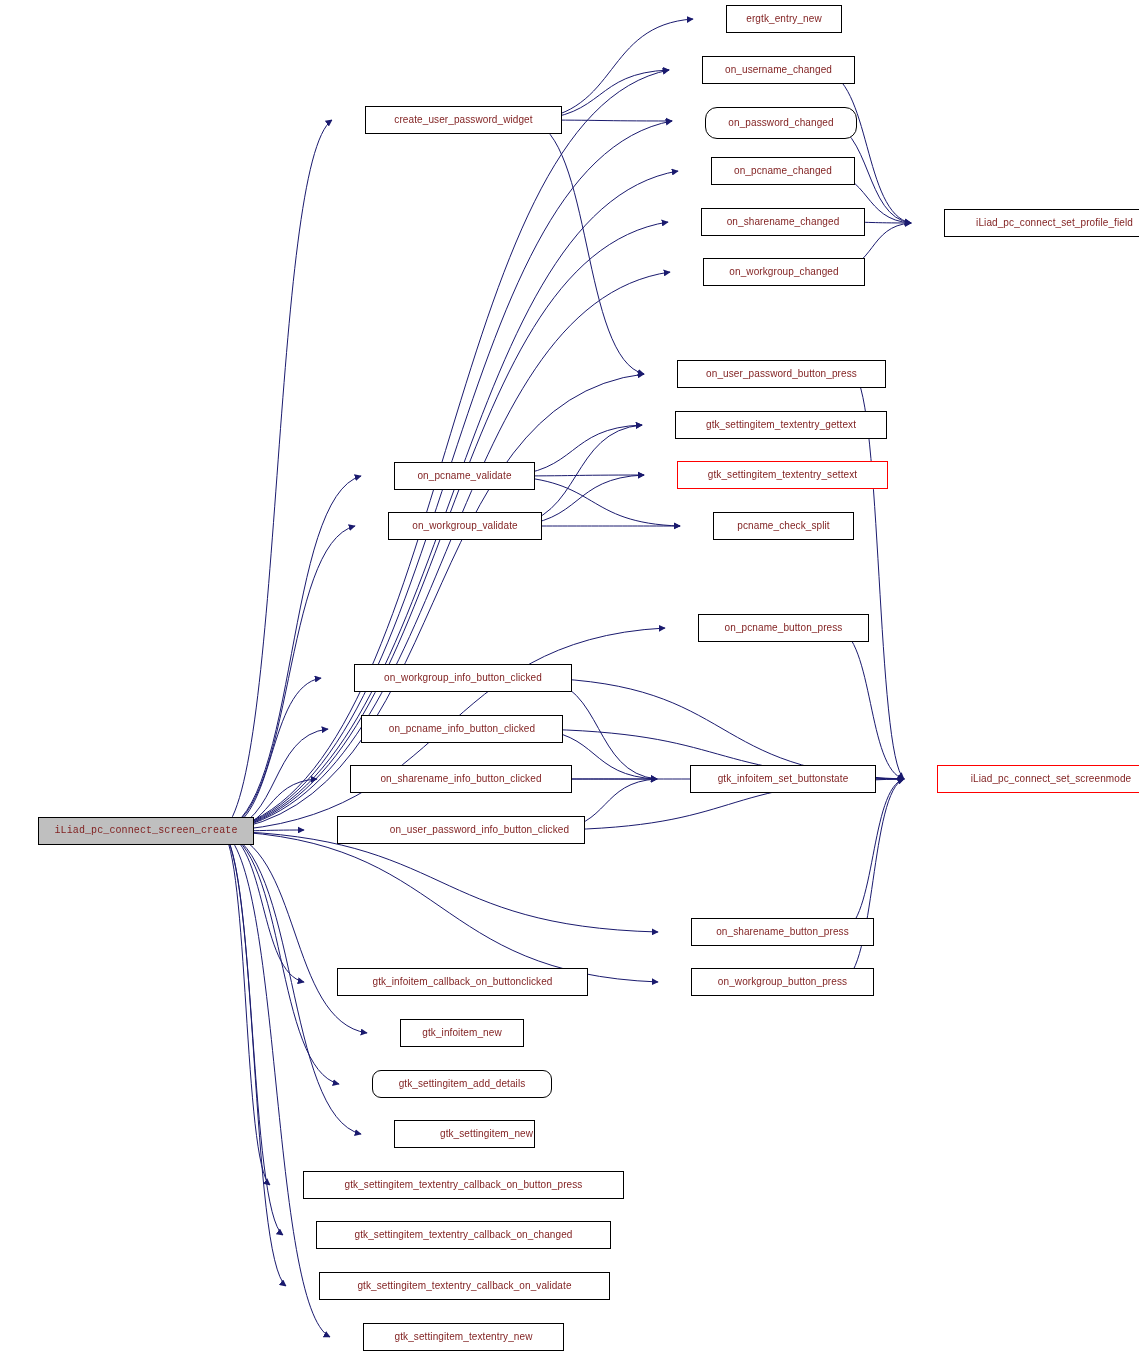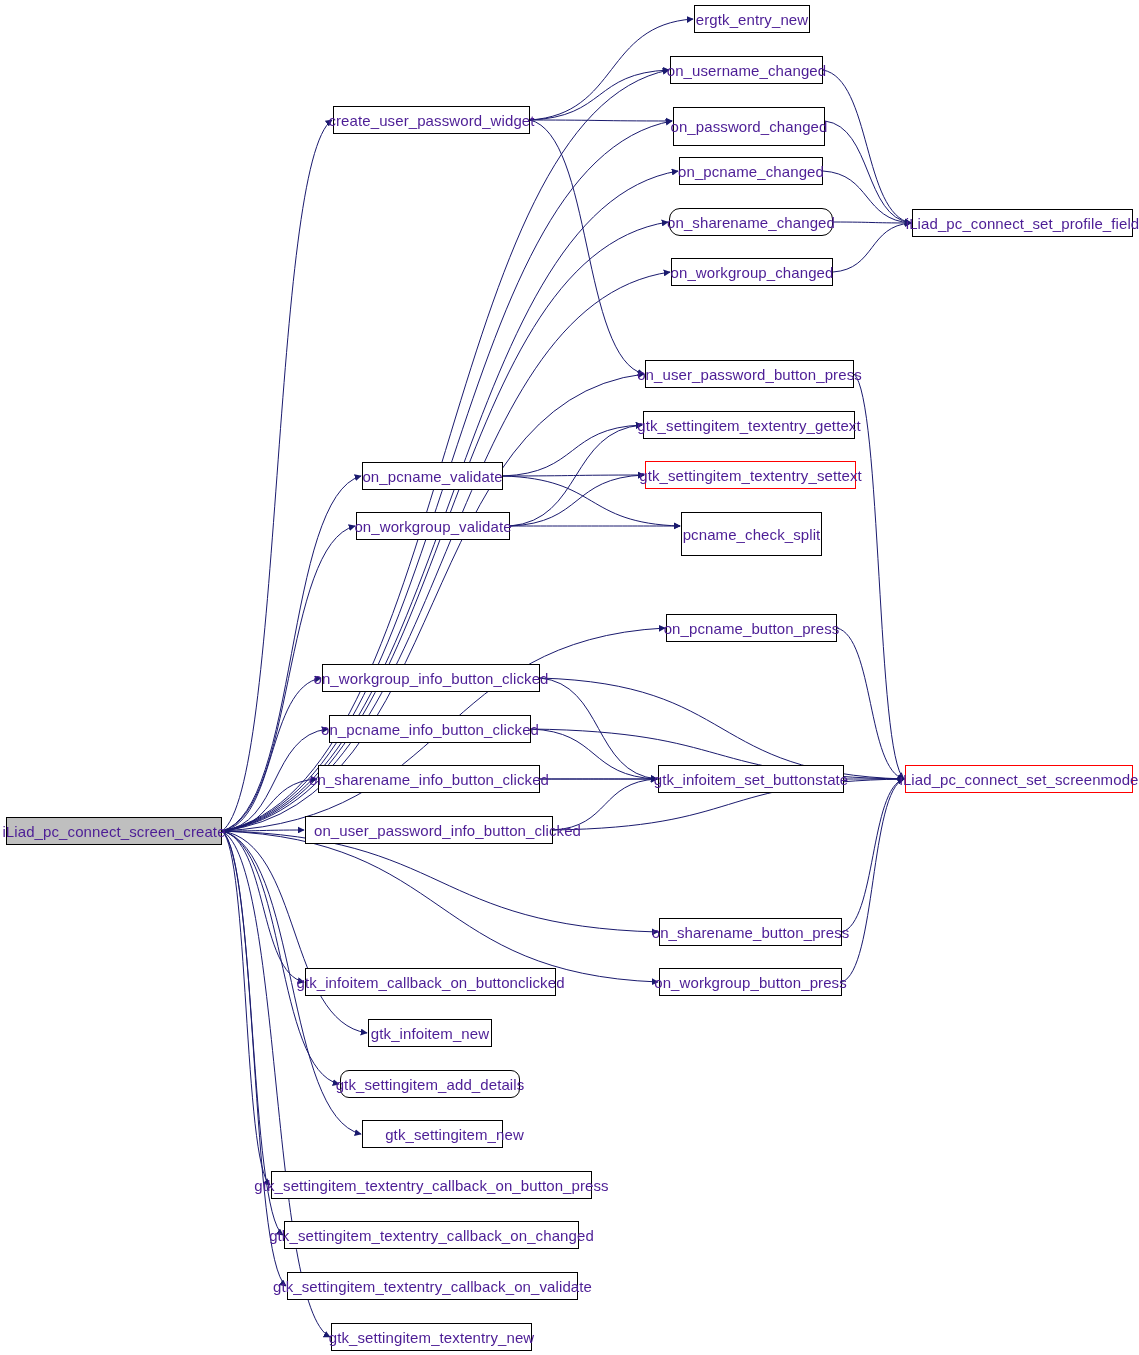--- a/index.html
+++ b/index.html
@@ -21,28 +21,29 @@
     top: 0;
     width: 1139px;
     height: 1355px;
     pointer-events: none;
   }
   .node {
     position: absolute;
     box-sizing: border-box;
     border: 1px solid #000000;
     background: #ffffff;
-    color: #4c1d95;
-    font-size: 15px;
+    color: #7f1d1d;
+    font-size: 10px;
     line-height: 1;
     display: flex;
     align-items: center;
     justify-content: center;
     white-space: nowrap;
     letter-spacing: 0.1px;
+    margin-left: 32px;
   }
   .node.root {
     background: #bfbfbf;
     border-color: #000000;
   }
   .node.highlight {
     border-color: #ff0000;
   }
 </style>
 </head>
@@ -103,57 +104,57 @@
         <path d="M 540,678 C 740.2,684.06 703.8,772.94 904,779" fill="none" stroke="#1a1a6e" stroke-width="1" marker-end="url(#arrow)"></path>
         <path d="M 531,729 C 600.3,732 587.7,776 657,779" fill="none" stroke="#1a1a6e" stroke-width="1" marker-end="url(#arrow)"></path>
         <path d="M 531,729 C 736.15,732 698.85,776 904,779" fill="none" stroke="#1a1a6e" stroke-width="1" marker-end="url(#arrow)"></path>
         <path d="M 540,779 C 604.35,779 592.65,779 657,779" fill="none" stroke="#1a1a6e" stroke-width="1" marker-end="url(#arrow)"></path>
         <path d="M 540,779 C 740.2,779 703.8,779 904,779" fill="none" stroke="#1a1a6e" stroke-width="1" marker-end="url(#arrow)"></path>
         <path d="M 553,830 C 610.2,826.94 599.8,782.06 657,779" fill="none" stroke="#1a1a6e" stroke-width="1" marker-end="url(#arrow)"></path>
         <path d="M 553,830 C 746.05,826.94 710.95,782.06 904,779" fill="none" stroke="#1a1a6e" stroke-width="1" marker-end="url(#arrow)"></path>
       </g>
   </svg>
   <div id="node-layer">
-      <div class="node root" style="left: 6px; top: 817px; width: 216px; height: 28px;">
+      <div class="node root" style="left: 6px; top: 817px; width: 216px; height: 28px; font-family: Liberation Mono, monospace;">
         <span>iLiad_pc_connect_screen_create</span>
       </div>
       <div class="node" style="left: 333px; top: 106px; width: 197px; height: 28px;">
         <span>create_user_password_widget</span>
       </div>
       <div class="node" style="left: 694px; top: 5px; width: 116px; height: 28px;">
         <span>ergtk_entry_new</span>
       </div>
       <div class="node" style="left: 670px; top: 56px; width: 153px; height: 28px;">
         <span>on_username_changed</span>
       </div>
-      <div class="node" style="left: 673px; top: 107px; width: 152px; height: 39px;">
+      <div class="node" style="left: 673px; top: 107px; width: 152px; height: 32px; border-radius: 12px;">
         <span>on_password_changed</span>
       </div>
       <div class="node" style="left: 679px; top: 157px; width: 144px; height: 28px;">
         <span>on_pcname_changed</span>
       </div>
-      <div class="node" style="left: 669px; top: 208px; width: 164px; height: 28px; border-radius: 11px;">
+      <div class="node" style="left: 669px; top: 208px; width: 164px; height: 28px;">
         <span>on_sharename_changed</span>
       </div>
       <div class="node" style="left: 671px; top: 258px; width: 162px; height: 28px;">
         <span>on_workgroup_changed</span>
       </div>
       <div class="node" style="left: 912px; top: 209px; width: 221px; height: 28px;">
         <span>iLiad_pc_connect_set_profile_field</span>
       </div>
       <div class="node" style="left: 645px; top: 360px; width: 209px; height: 28px;">
         <span>on_user_password_button_press</span>
       </div>
       <div class="node" style="left: 643px; top: 411px; width: 212px; height: 28px;">
         <span>gtk_settingitem_textentry_gettext</span>
       </div>
       <div class="node highlight" style="left: 645px; top: 461px; width: 211px; height: 28px;">
         <span>gtk_settingitem_textentry_settext</span>
       </div>
-      <div class="node" style="left: 681px; top: 512px; width: 141px; height: 44px;">
+      <div class="node" style="left: 681px; top: 512px; width: 141px; height: 28px;">
         <span>pcname_check_split</span>
       </div>
       <div class="node" style="left: 362px; top: 462px; width: 141px; height: 28px;">
         <span>on_pcname_validate</span>
       </div>
       <div class="node" style="left: 356px; top: 512px; width: 154px; height: 28px;">
         <span>on_workgroup_validate</span>
       </div>
       <div class="node" style="left: 666px; top: 614px; width: 171px; height: 28px;">
         <span>on_pcname_button_press</span>

